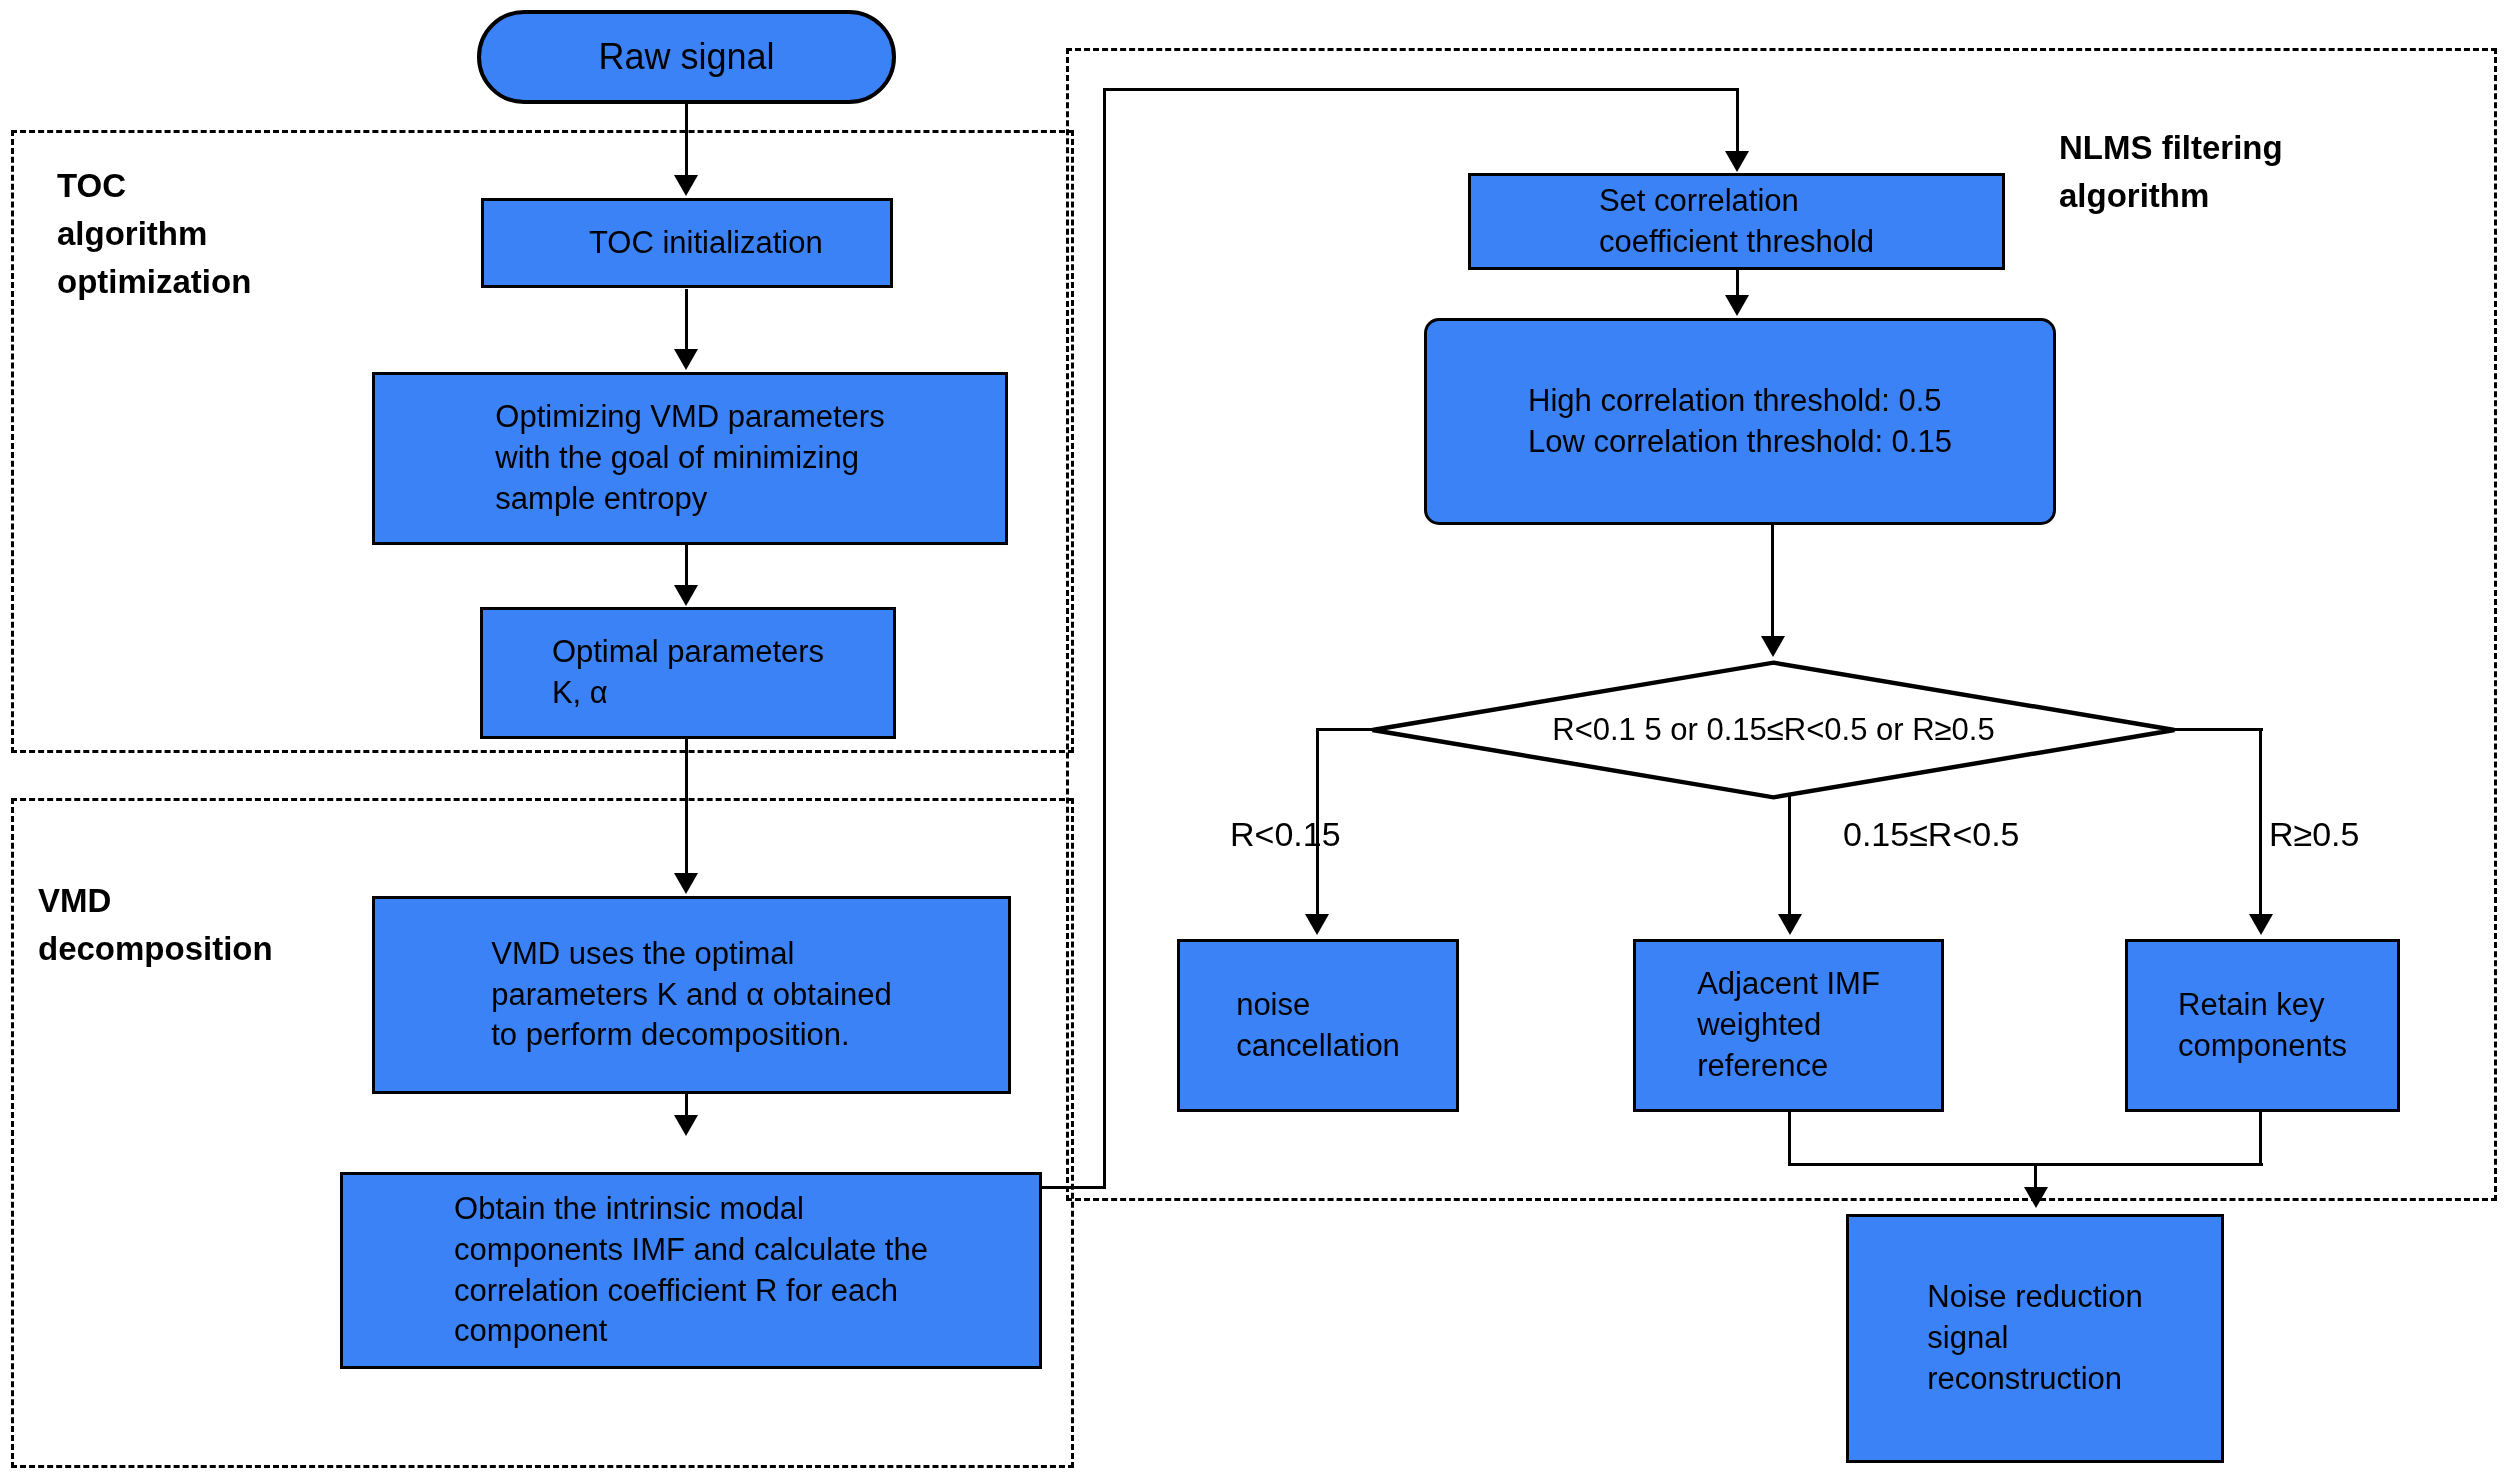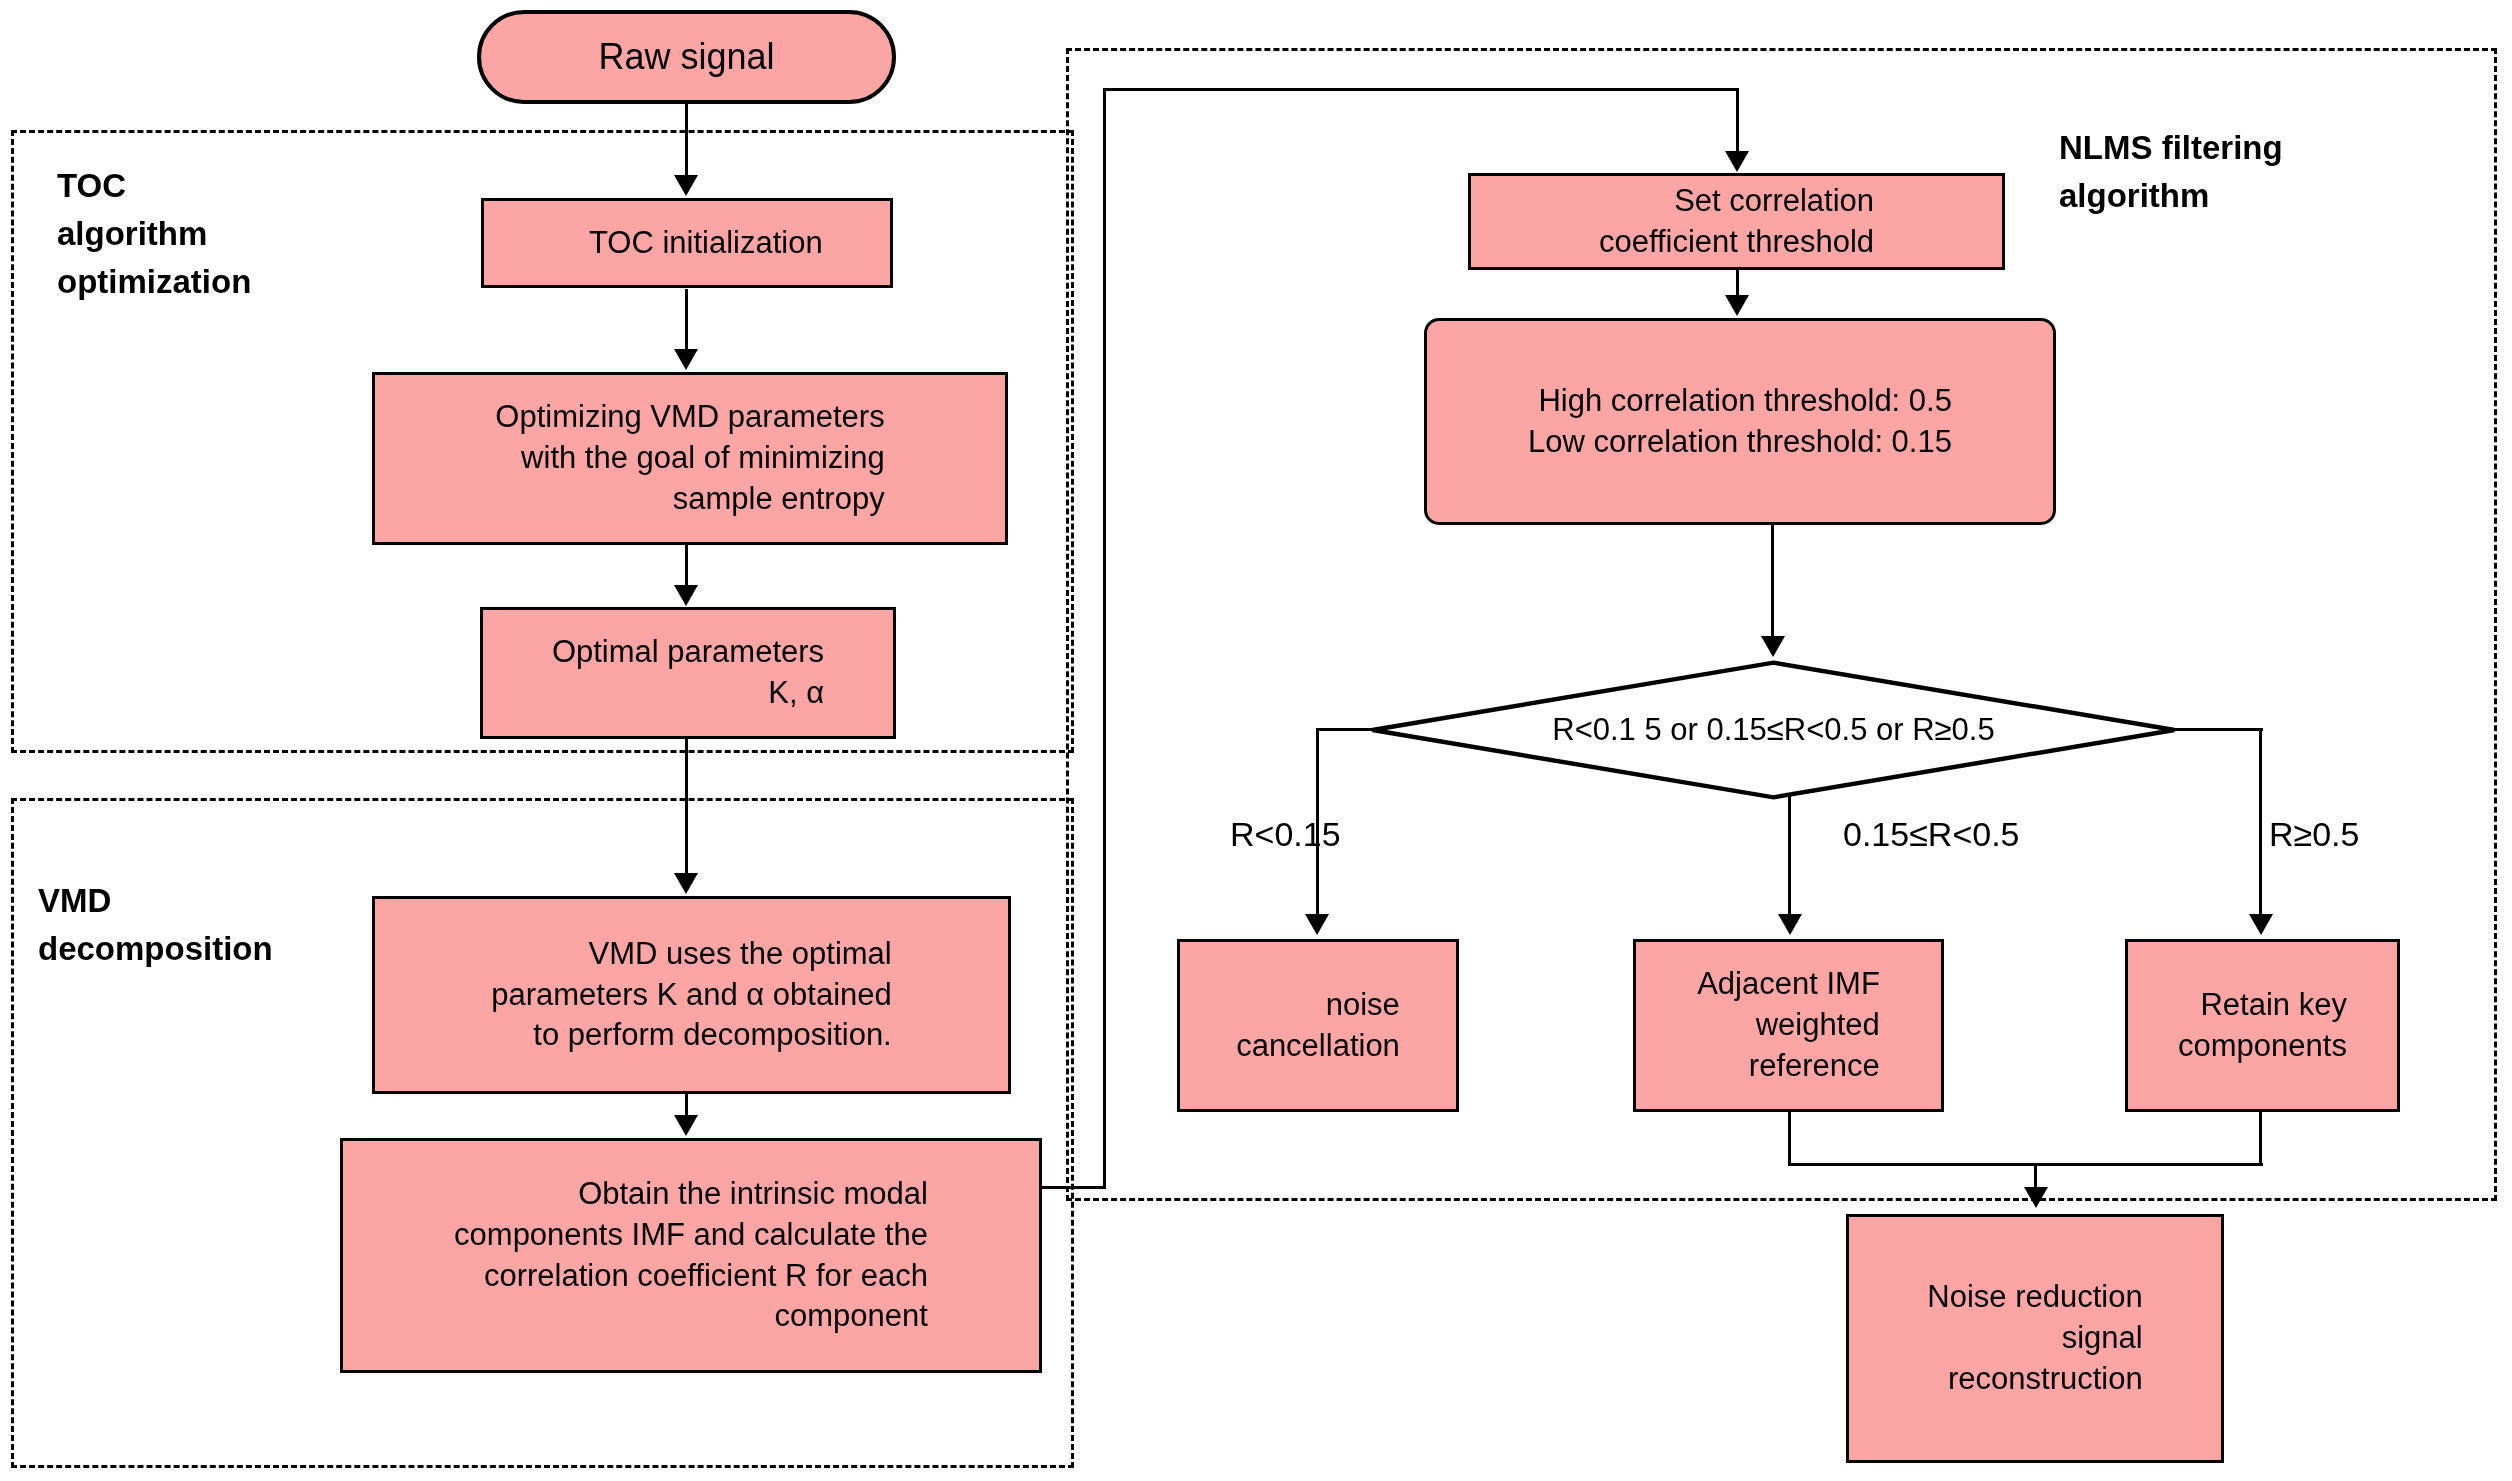--- a/index.html
+++ b/index.html
@@ -8,25 +8,25 @@
     width:2512px;
     height:1481px;
     background:#ffffff;
     font-family:"Liberation Sans", sans-serif;
     overflow:hidden;
   }
   .node{
     position:absolute;
     box-sizing:border-box;
     border:3.2px solid #000;
-    background:#fca5a5;
+    background:#3b82f6;
     display:flex;
     align-items:center;
     justify-content:center;
-    text-align:right;
+    text-align:left;
     color:#000;
     line-height:1.32;
     white-space:pre-line;
     font-size:31px;
     padding:2.5px 6.4px;
     z-index:4;
   }
   .terminator{ border-radius:50px; border-width:4.4px; }
   .group{
     position:absolute;
@@ -105,21 +105,21 @@
 with the goal of minimizing
 sample entropy</div>
 
   <div class="node" style="left:372px; top:896px; width:639px; height:198px;">VMD uses the optimal
 parameters K and α obtained
 to perform decomposition.</div>
 
   <div class="node" style="left:480px; top:607px; width:416px; height:132px;">Optimal parameters
 K, α</div>
 
-  <div class="node" style="left:340px; top:1138px; width:702px; height:235px;">Obtain the intrinsic modal
+  <div class="node" style="left:340px; top:1172px; width:702px; height:197px;">Obtain the intrinsic modal
 components IMF and calculate the
 correlation coefficient R for each
 component</div>
 
   <div class="node" style="left:1468px; top:173px; width:537px; height:97px;">Set correlation
 coefficient threshold</div>
 
   <div class="node" style="left:1424px; top:318px; width:632px; height:207px;border-radius:15px;">High correlation threshold: 0.5
 Low correlation threshold: 0.15</div>
 

